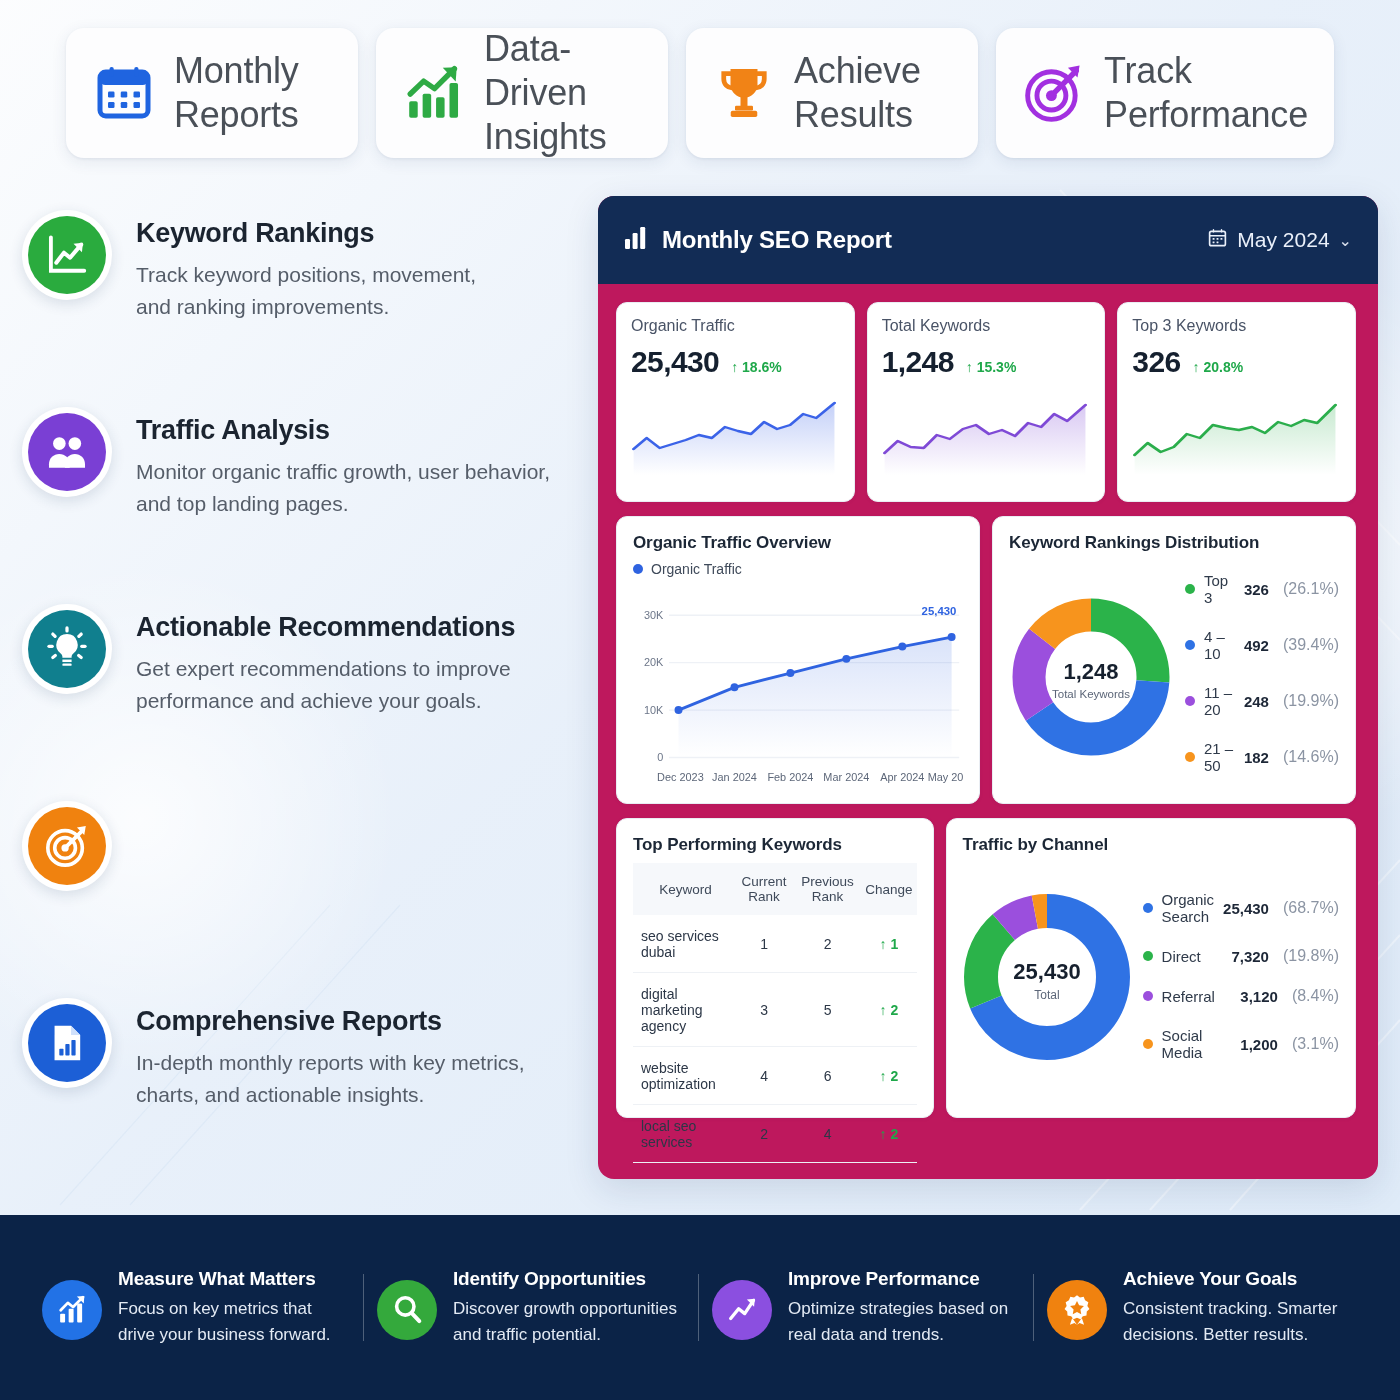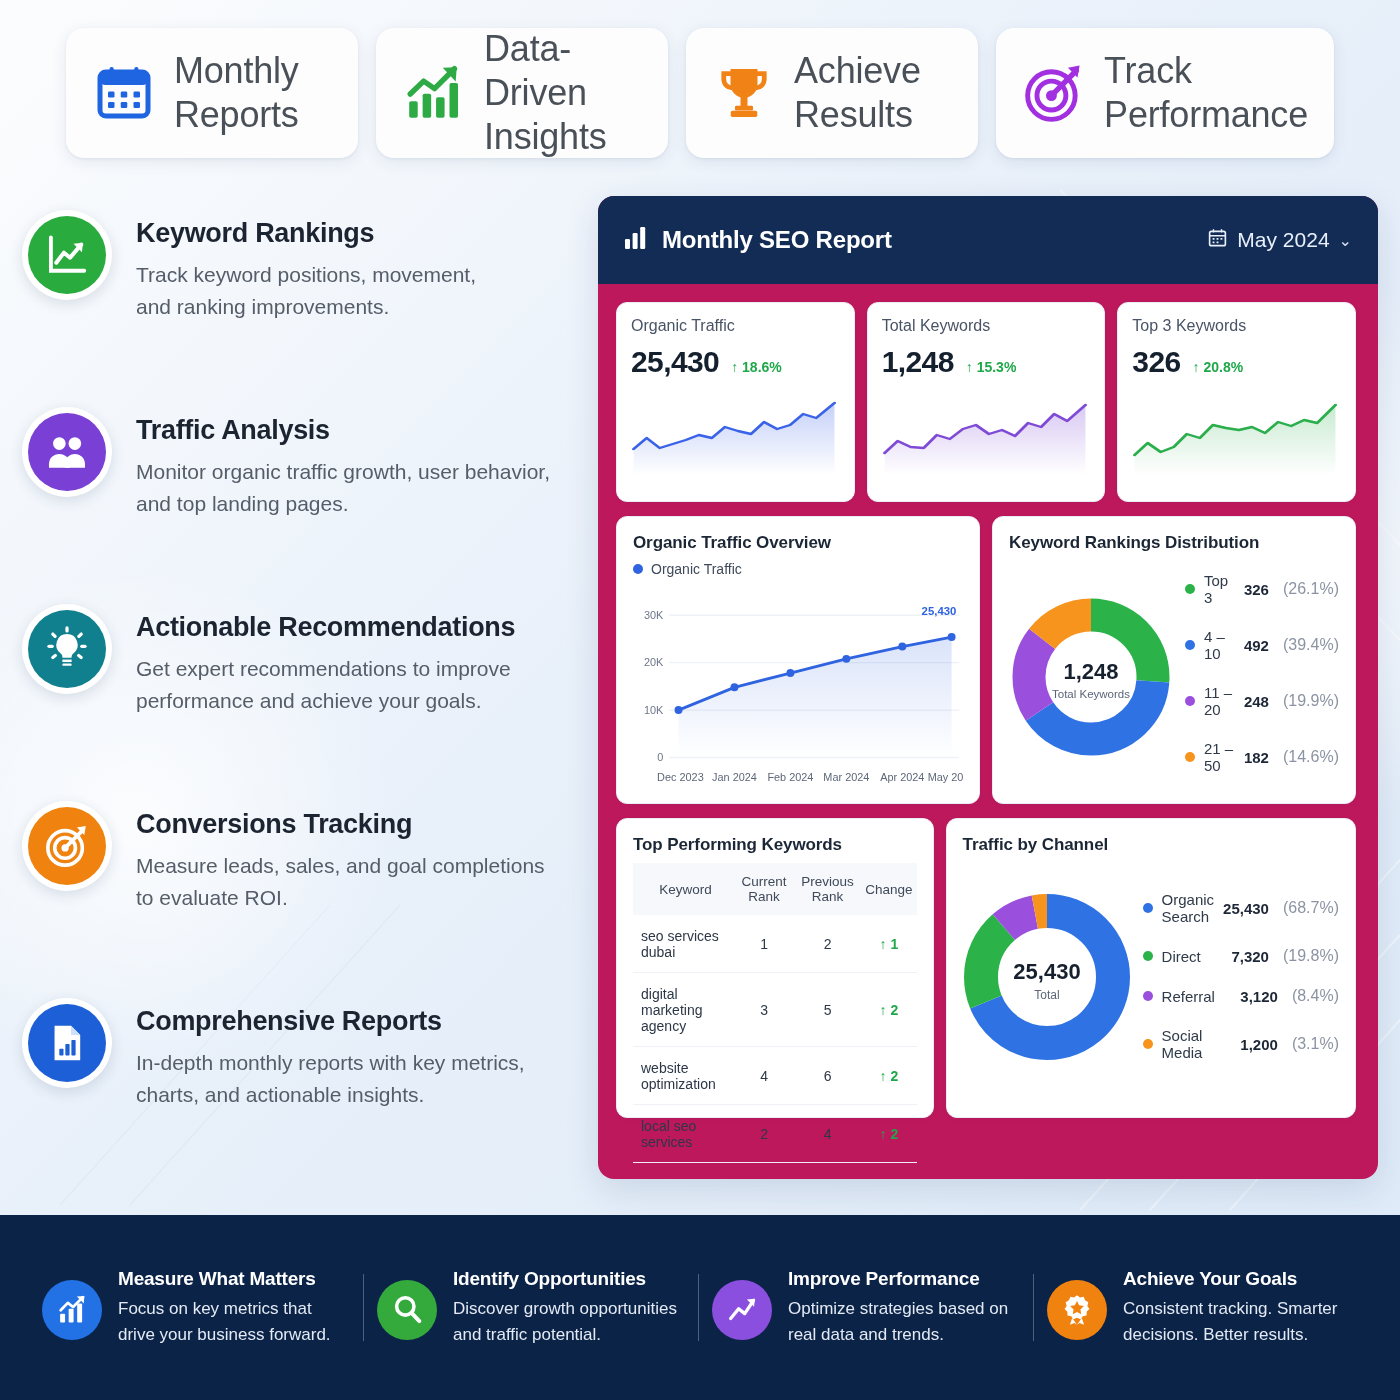--- a/index.html
+++ b/index.html
@@ -317,25 +317,20 @@
     <div class="feat-badge">
       <div class="feat-circ" style="background:#f0820f">
         <svg width="46" height="46" viewBox="0 0 24 24">
           <circle cx="11" cy="13" r="9" fill="none" stroke="#fff" stroke-width="1.9"></circle>
           <circle cx="11" cy="13" r="5.4" fill="none" stroke="#fff" stroke-width="1.9"></circle>
           <circle cx="11" cy="13" r="1.9" fill="#fff"></circle>
           <path d="M11 13 L20.4 3.6" stroke="#fff" stroke-width="2" stroke-linecap="round"></path>
           <path d="M17.2 2.4 L21.8 1.6 L21 6.2 Z" fill="#fff"></path>
         </svg>
       </div>
-    </div>
-    <div class="feat-text">
-      <div class="feat-title">Conversions Tracking</div>
-      <div class="feat-desc">Measure leads, sales, and goal completions
-to evaluate ROI.</div>
     </div>
   </div>
 
   <div class="feature">
     <div class="feat-badge">
       <div class="feat-circ" style="background:#1c5fd6">
         <svg width="44" height="44" viewBox="0 0 24 24">
           <path d="M5.2 2.6h9l5 5v13.8H5.2z" fill="#fff"></path>
           <path d="M14.2 2.6v5h5z" fill="#cfe0fb"></path>
           <g fill="#1c5fd6">

